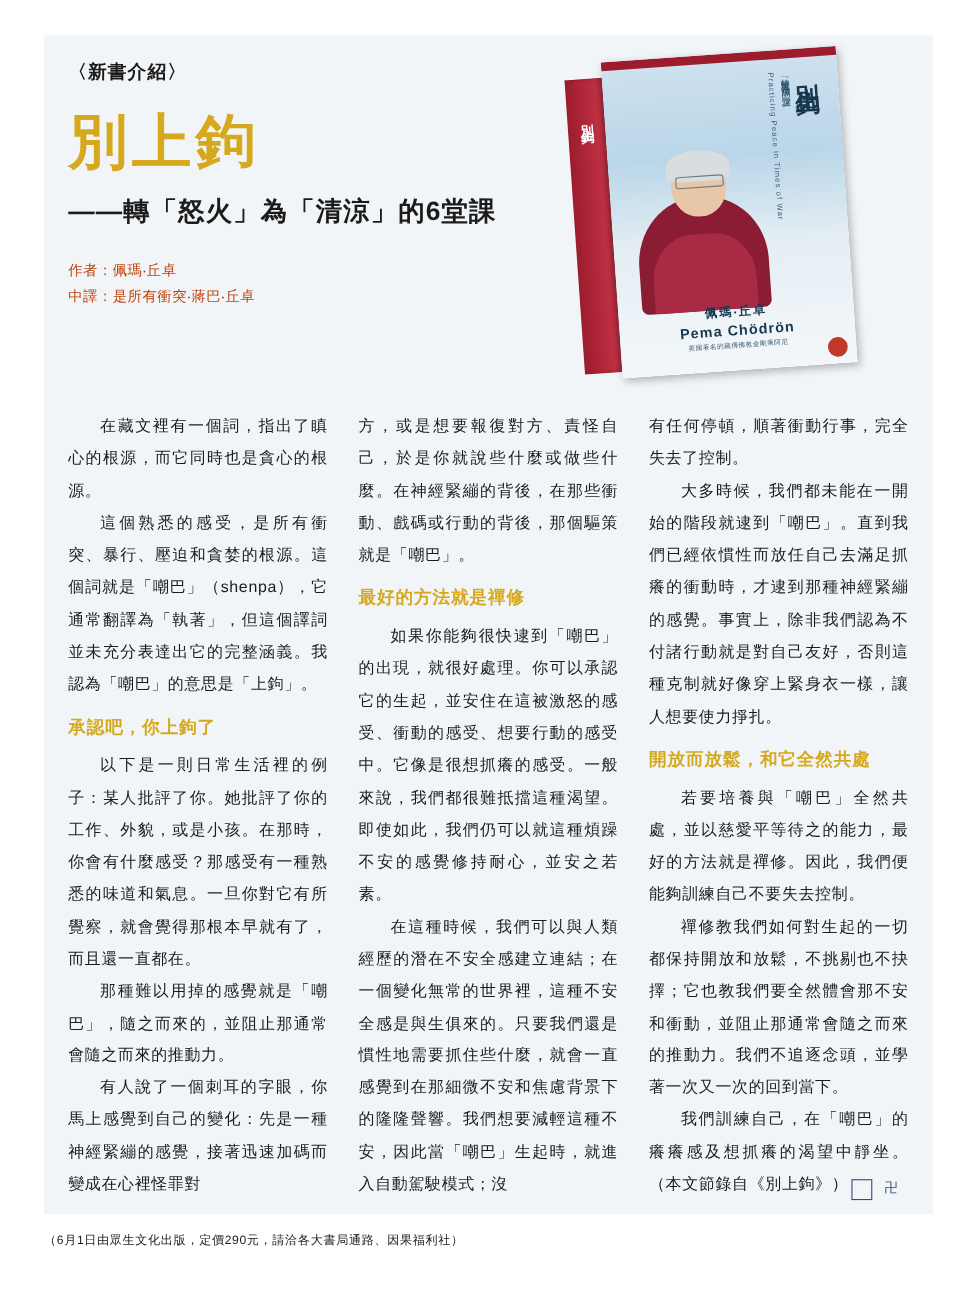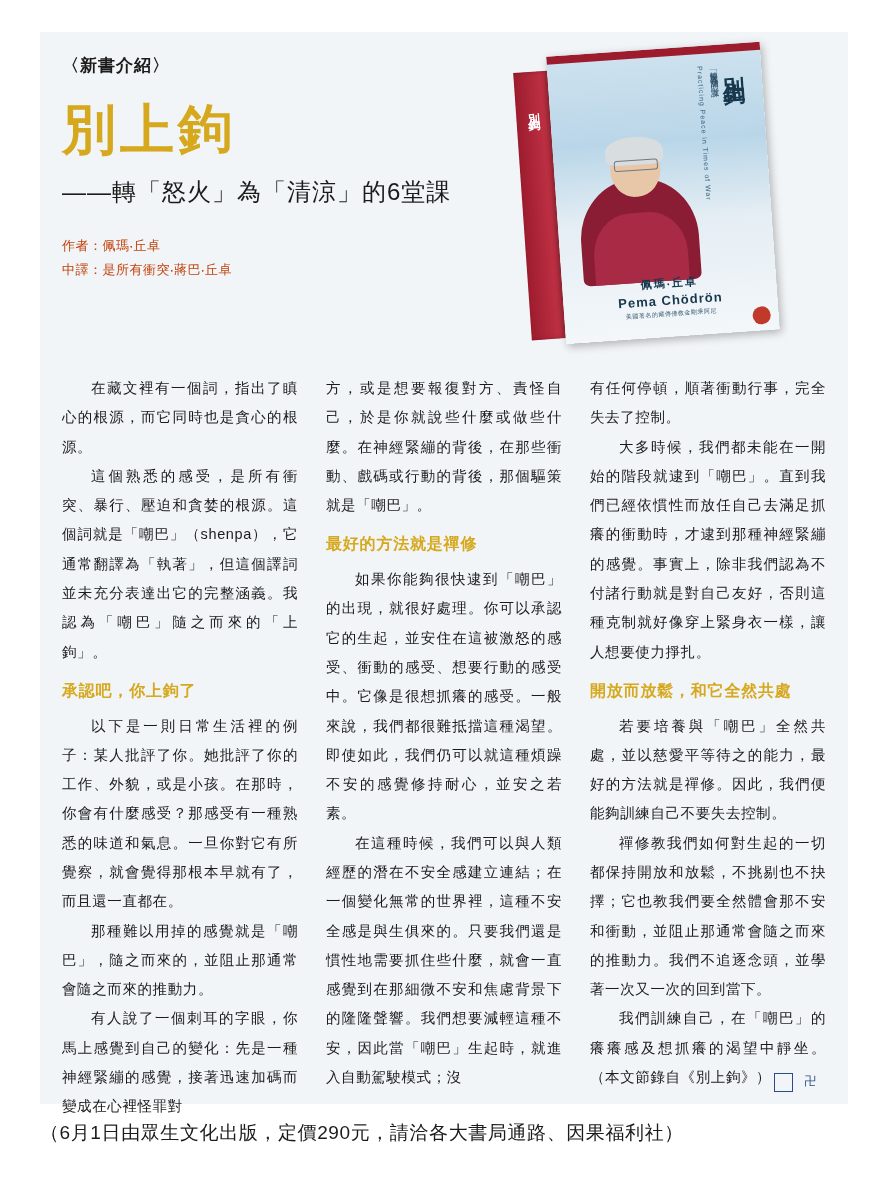--- a/index.html
+++ b/index.html
@@ -48,21 +48,21 @@
   .title-main {
     font-size: 54px;
     font-weight: bold;
     color: #d6a81e;
     letter-spacing: 4px;
     line-height: 1.05;
     margin: 0 0 18px 0;
   }
   .title-sub {
     font-size: 24px;
-    font-weight: normal;
+    font-weight: bold;
     color: #1b1b1b;
     letter-spacing: 1px;
     margin: 0 0 26px 0;
   }
   .byline {
     font-size: 13px;
     color: #c2410c;
     line-height: 1.9;
     letter-spacing: 0.5px;
   }
@@ -273,21 +273,21 @@
     vertical-align: -3px;
     margin-left: 3px;
   }
 
   
   .footer {
     position: absolute;
     left: 40px;
     top: 1120px;
     width: 808px;
-    font-size: 19px;
+    font-size: 11px;
     color: #1b1b1b;
     letter-spacing: 0.6px;
   }
 </style>
 </head>
 <body>
 
 <div class="page">
   <div class="frame"></div>
 
@@ -323,21 +323,21 @@
           <div class="tag">美國著名的藏傳佛教金剛乘阿尼</div>
         </div>
         <div class="book-pub"></div>
       </div>
     </div>
 
     <div class="columns">
 
       <div class="col">
         <p>在藏文裡有一個詞，指出了瞋心的根源，而它同時也是貪心的根源。</p>
-        <p>這個熟悉的感受，是所有衝突、暴行、壓迫和貪婪的根源。這個詞就是「嘲巴」（shenpa），它通常翻譯為「執著」，但這個譯詞並未充分表達出它的完整涵義。我認為「嘲巴」隨之而來的「上鉤」。</p>
+        <p>這個熟悉的感受，是所有衝突、暴行、壓迫和貪婪的根源。這個詞就是「嘲巴」（shenpa），它通常翻譯為「執著」，但這個譯詞並未充分表達出它的完整涵義。我認為「嘲巴」的意思是「上鉤」。</p>
         <div class="section-head">承認吧，你上鉤了</div>
         <p>以下是一則日常生活裡的例子：某人批評了你。她批評了你的工作、外貌，或是小孩。在那時，你會有什麼感受？那感受有一種熟悉的味道和氣息。一旦你對它有所覺察，就會覺得那根本早就有了，而且還一直都在。</p>
         <p>那種難以用掉的感覺就是「嘲巴」，隨之而來的，並阻止那通常會隨之而來的推動力。</p>
         <p>有人說了一個刺耳的字眼，你馬上感覺到自己的變化：先是一種神經緊繃的感覺，接著迅速加碼而變成在心裡怪罪對</p>
       </div>
 
       <div class="col">
         <p class="noindent">方，或是想要報復對方、責怪自己，於是你就說些什麼或做些什麼。在神經緊繃的背後，在那些衝動、戲碼或行動的背後，那個驅策就是「嘲巴」。</p>
         <div class="section-head">最好的方法就是禪修</div>
         <p>如果你能夠很快逮到「嘲巴」的出現，就很好處理。你可以承認它的生起，並安住在這被激怒的感受、衝動的感受、想要行動的感受中。它像是很想抓癢的感受。一般來說，我們都很難抵擋這種渴望。即使如此，我們仍可以就這種煩躁不安的感覺修持耐心，並安之若素。</p>

